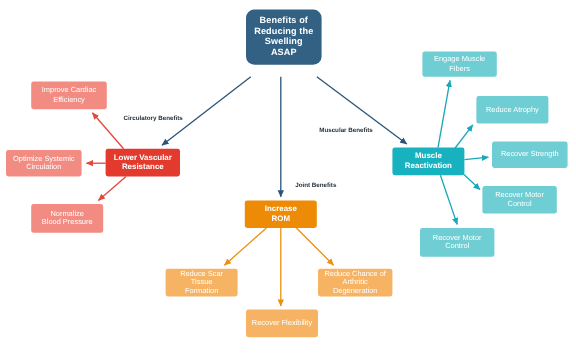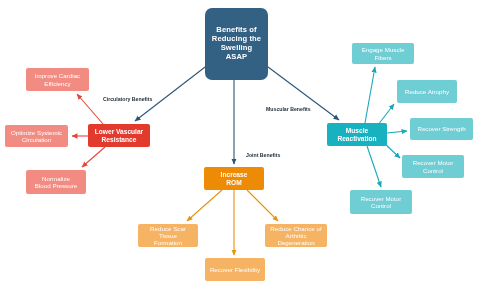--- a/index.html
+++ b/index.html
@@ -90,21 +90,21 @@
 
     <g stroke="#18A8B8" stroke-width="1.1" fill="none">
       <line x1="365" y1="123" x2="375" y2="67" marker-end="url(#ah-teal)"></line>
       <line x1="378" y1="125" x2="394" y2="104" marker-end="url(#ah-teal)"></line>
       <line x1="387" y1="133" x2="407" y2="131" marker-end="url(#ah-teal)"></line>
       <line x1="384" y1="143" x2="400" y2="158" marker-end="url(#ah-teal)"></line>
       <line x1="367" y1="146" x2="381" y2="187" marker-end="url(#ah-teal)"></line>
     </g>
   </svg>
 
-  <div class="node root" style="left: 205px; top: 8px; width: 63px; height: 72px; background: rgb(51, 97, 132); color: rgb(255, 255, 255);">Benefits of
+  <div class="node root" style="left: 205px; top: 8px; width: 63px; height: 46px; background: rgb(51, 97, 132); color: rgb(255, 255, 255);">Benefits of
 Reducing the
 Swelling
 ASAP</div>
 
   <div class="edge-label" style="left: 103px; top: 96px;">Circulatory Benefits</div>
   <div class="edge-label" style="left: 246px; top: 152px;">Joint Benefits</div>
   <div class="edge-label" style="left: 266px; top: 106px;">Muscular Benefits</div>
 
   <div class="node hub" style="left: 88px; top: 124px; width: 62px; height: 23px; background: rgb(226, 59, 46); color: rgb(255, 255, 255);">Lower Vascular
 Resistance</div>

